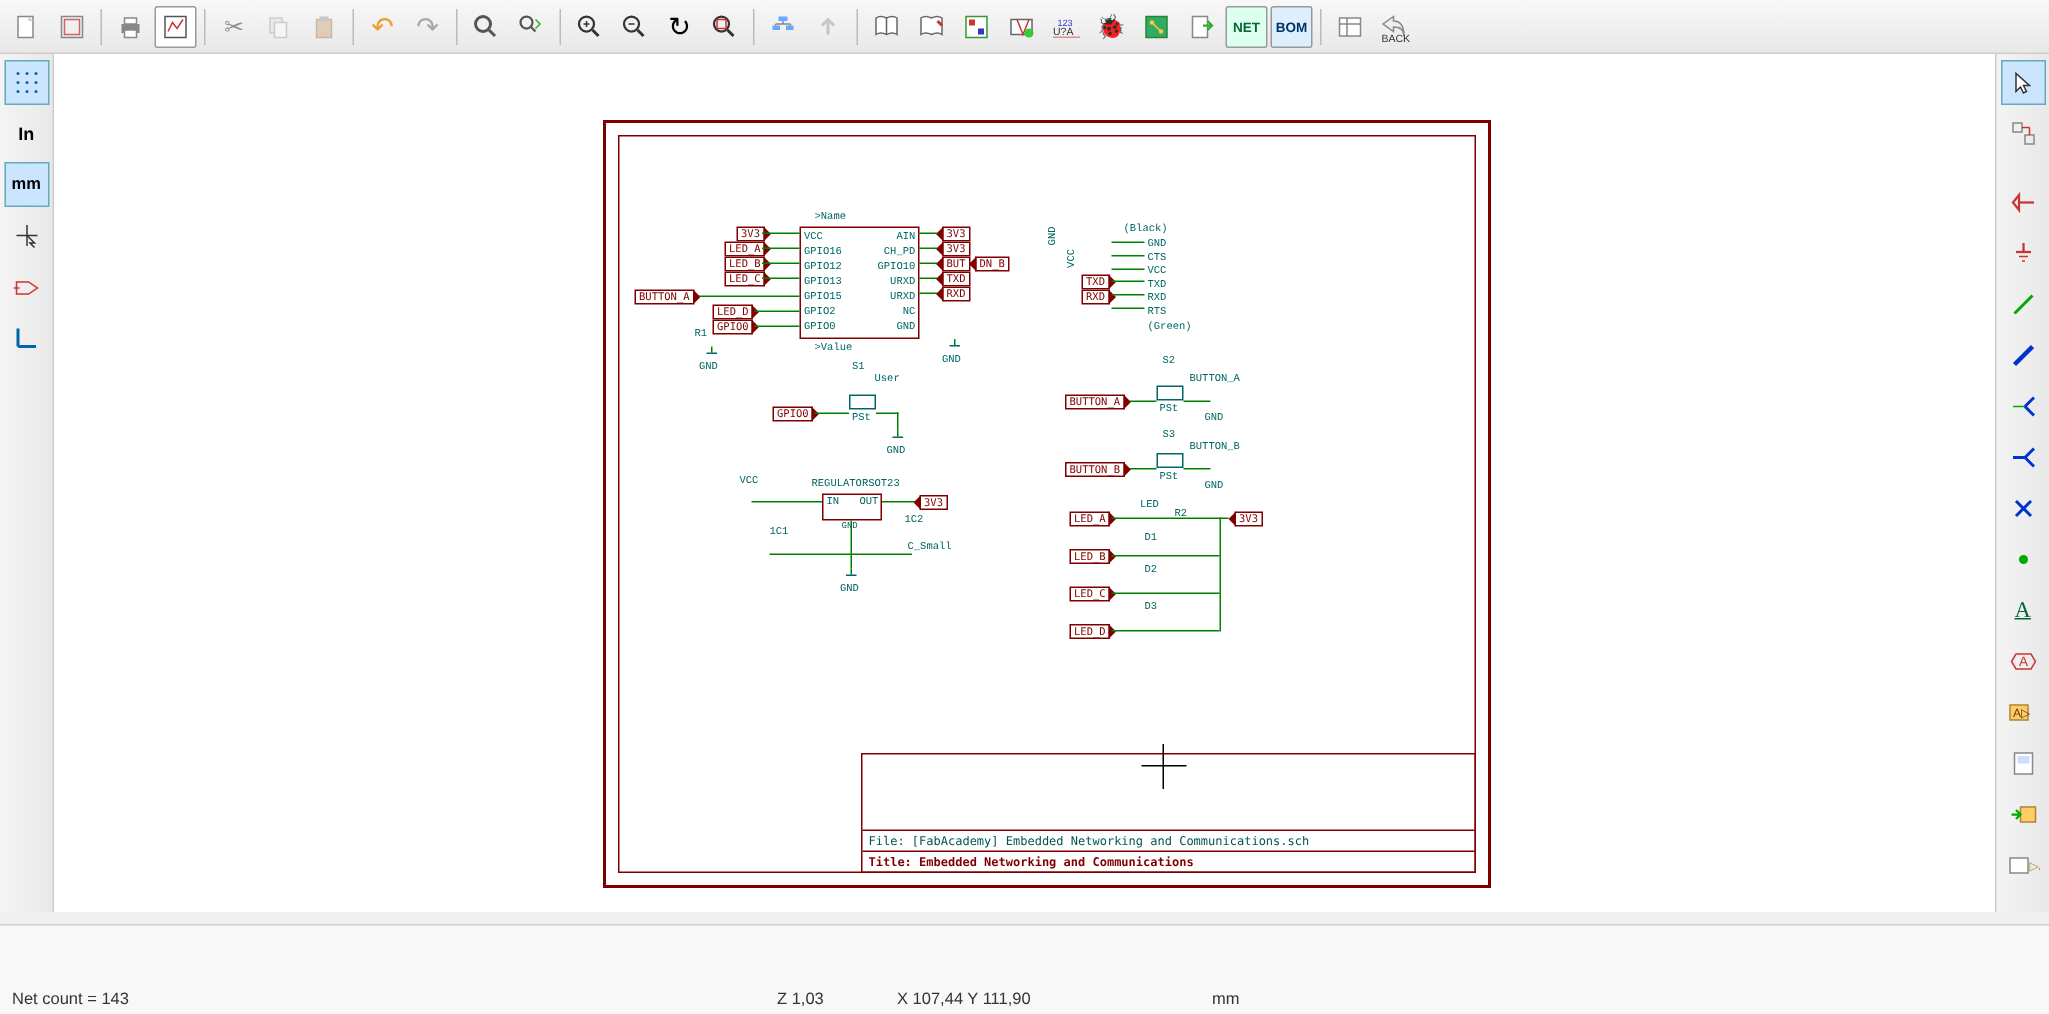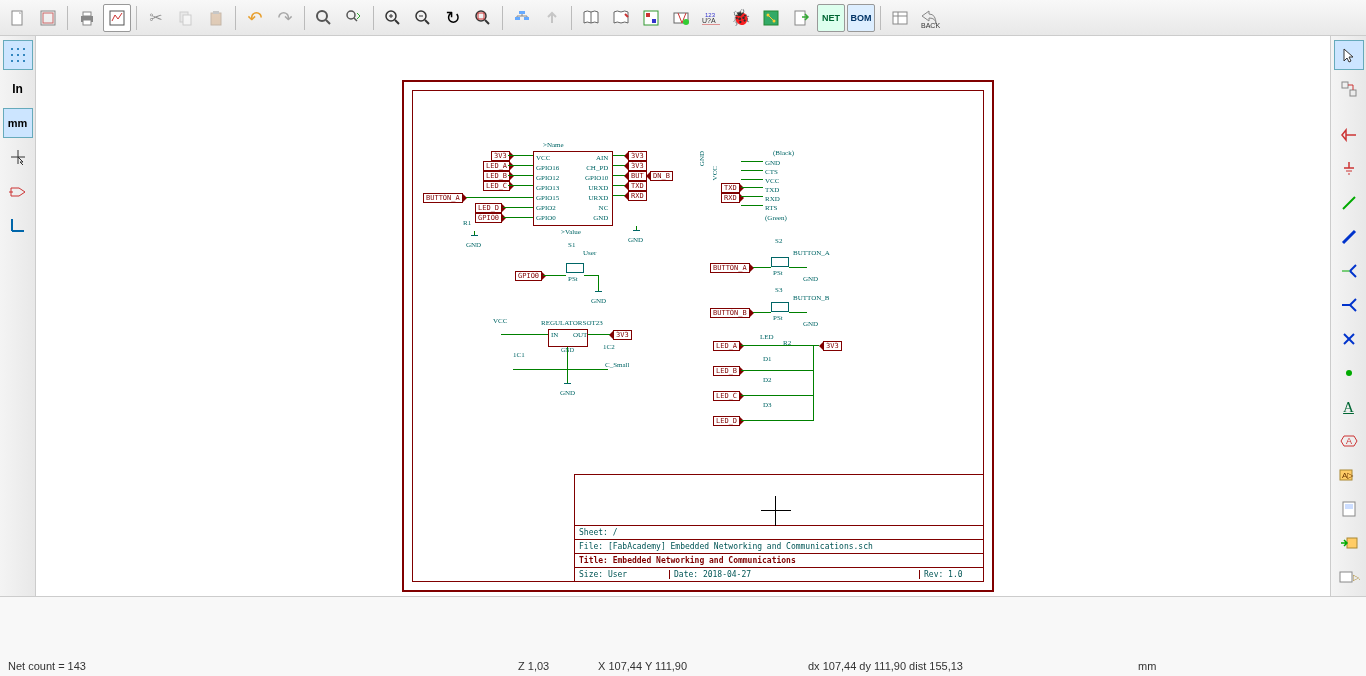--- a/index.html
+++ b/index.html
@@ -14,33 +14,33 @@
 .ltbn,.rtbn{width:30px;height:30px;display:flex;align-items:center;justify-content:center;cursor:pointer;font-size:10px;border:1px solid transparent}
 .ltbn.active{background:#cce5ff;border:1px solid #6ab}
 .canvas{flex:1;background:#fff;position:relative;overflow:hidden}
 .sheet{position:absolute;left:366px;top:44px;width:592px;height:512px;border:2px solid #800000}
 .inner{position:absolute;left:8px;top:8px;right:8px;bottom:8px;border:1px solid #800000}
 .tblock{position:absolute;right:-1px;bottom:-1px;width:410px;border:1px solid #800000;font-family:monospace;font-size:8px;color:#005555}
 .trow{border-top:1px solid #800000;padding:2px 4px;display:flex}
 .trow.first{border-top:none}
 .tcell{border-left:1px solid #800000;padding:0 4px}
 .tblank{height:50px}
-.schtxt{position:absolute;font-family:Liberation Serif, serif;font-size:7px;color:#006666;white-space:nowrap}
+.schtxt{position:absolute;font-family:Liberation Mono, monospace;font-size:7px;color:#006666;white-space:nowrap}
 .pwrtxt{color:#006666}
 .netlbl{background:#fff;border:1px solid #800000;color:#800000;padding:0 2px;font-family:monospace;font-size:7px;position:absolute;white-space:nowrap}
 .netlbl::after{content:"";position:absolute;right:-5px;top:50%;transform:translateY(-50%);border-left:5px solid #800000;border-top:5px solid transparent;border-bottom:5px solid transparent}
 .netlbl.rev::after{right:auto;left:-5px;border-left:none;border-right:5px solid #800000}
 .comp{position:absolute;border:1px solid #800000}
 .wire{position:absolute;background:#008000}
 .cursor{position:absolute;left:348px;top:405px;width:30px;height:30px}
 .cursor::before,.cursor::after{content:"";position:absolute;background:#000}
 .cursor::before{left:14px;top:0;width:1px;height:30px}
 .cursor::after{top:14px;left:0;height:1px;width:30px}
 .ttl{color:#800000;font-weight:bold;font-size:8px}
-.status{position:absolute;bottom:0;left:0;right:0;height:80px;background:#f8f8f8;border-top:1px solid #ccc}
+.status{position:absolute;bottom:0;left:0;right:0;height:60px;background:#f8f8f8;border-top:1px solid #ccc}
 .statrow{position:absolute;bottom:4px;left:0;right:0;display:flex;font-size:11px;color:#333}
 .statcell{padding:0 8px}
 .gnd{position:absolute;width:8px;height:10px}
 .gnd::before{content:"";position:absolute;left:3px;top:0;width:1px;height:4px;background:#008000}
 .gnd::after{content:"";position:absolute;left:0;top:4px;width:7px;height:1px;background:#006666;box-shadow:1px 2px 0 -1px #006666,2px 4px 0 -2px #006666}
 </style>
 </head>
 <body>
 
 <div class="toolbar">
@@ -249,21 +249,21 @@
         </svg>
       </div>
   </div>
 
   <div class="canvas">
     <div class="sheet">
       <div class="inner">
 
         <div class="comp" style="left:120px;top:60px;width:80px;height:75px"></div>
         <div class="schtxt" style="left:130px;top:50px">&gt;Name</div>
-        <div class="schtxt" style="left:148px;top:137px">&gt;Value</div>
+        <div class="schtxt" style="left:130px;top:137px">&gt;Value</div>
         <div class="schtxt" style="left:123px;top:62px;line-height:10px"><span>VCC</span><br><span>GPIO16</span><br><span>GPIO12</span><br><span>GPIO13</span><br><span>GPIO15</span><br><span>GPIO2</span><br><span>GPIO0</span></div>
         <div class="schtxt" style="left:172px;top:62px;line-height:10px;text-align:right"><span>AIN</span><br><span>CH_PD</span><br><span>GPIO10</span><br><span>URXD</span><br><span>URXD</span><br><span>NC</span><br><span>GND</span></div>
 
         <div class="netlbl" style="left:78px;top:60px">3V3</div>
         <div class="netlbl" style="left:70px;top:70px">LED_A</div>
         <div class="netlbl" style="left:70px;top:80px">LED_B</div>
         <div class="netlbl" style="left:70px;top:90px">LED_C</div>
         <div class="netlbl" style="left:10px;top:102px">BUTTON_A</div>
         <div class="netlbl" style="left:62px;top:112px">LED_D</div>
         <div class="netlbl" style="left:62px;top:122px">GPIO0</div>
@@ -286,21 +286,21 @@
         <div class="wire" style="left:200px;top:74px;width:12px;height:1px"></div>
         <div class="wire" style="left:200px;top:84px;width:12px;height:1px"></div>
         <div class="wire" style="left:200px;top:94px;width:12px;height:1px"></div>
         <div class="wire" style="left:200px;top:104px;width:12px;height:1px"></div>
         <div class="schtxt" style="left:50px;top:128px">R1</div>
         <div class="gnd" style="left:58px;top:140px"></div>
         <div class="schtxt pwrtxt" style="left:53px;top:150px">GND</div>
         <div class="gnd" style="left:220px;top:135px"></div>
         <div class="schtxt pwrtxt" style="left:215px;top:145px">GND</div>
 
-        <div class="schtxt" style="left:360px;top:58px">(Black)</div>
+        <div class="schtxt" style="left:336px;top:58px">(Black)</div>
         <div class="schtxt" style="left:352px;top:68px;line-height:9px"><span>GND</span><br><span>CTS</span><br><span>VCC</span><br><span>TXD</span><br><span>RXD</span><br><span>RTS</span></div>
         <div class="schtxt" style="left:352px;top:123px">(Green)</div>
         <div class="schtxt" style="left:285px;top:60px;writing-mode:vertical-rl;transform:rotate(180deg)">GND</div>
         <div class="schtxt" style="left:298px;top:75px;writing-mode:vertical-rl;transform:rotate(180deg)">VCC</div>
         <div class="netlbl" style="left:308px;top:92px">TXD</div>
         <div class="netlbl" style="left:308px;top:102px">RXD</div>
         <div class="wire" style="left:328px;top:70px;width:22px;height:1px"></div>
         <div class="wire" style="left:328px;top:79px;width:22px;height:1px"></div>
         <div class="wire" style="left:328px;top:88px;width:22px;height:1px"></div>
         <div class="wire" style="left:328px;top:96px;width:22px;height:1px"></div>
@@ -365,33 +365,25 @@
         <div class="schtxt" style="left:370px;top:248px">R2</div>
         <div class="wire" style="left:328px;top:254px;width:78px;height:1px"></div>
         <div class="wire" style="left:328px;top:279px;width:72px;height:1px"></div>
         <div class="wire" style="left:328px;top:304px;width:72px;height:1px"></div>
         <div class="wire" style="left:328px;top:329px;width:72px;height:1px"></div>
         <div class="wire" style="left:400px;top:254px;width:1px;height:76px"></div>
 
         <div class="tblock">
           <div class="trow first tblank"></div>
           <div class="trow">
-              <span>Sheet: /</span>
-            </div>
-          <div class="trow">
               <span>File: [FabAcademy] Embedded Networking and Communications.sch</span>
             </div>
           <div class="trow">
               <span class="ttl">Title: Embedded Networking and Communications</span>
             </div>
-          <div class="trow">
-            <span style="flex:0 0 90px">Size: User</span>
-            <span class="tcell" style="flex:1">Date: 2018-04-27</span>
-            <span class="tcell" style="flex:0 0 60px">Rev: 1.0</span>
-          </div>
         </div>
         <div class="cursor"></div>
       </div>
     </div>
   </div>
 
   <div class="rtb">
     <div class="rtbn active" style="background:#cce5ff;border:1px solid #6ab">
         <svg width="16" height="16">
           <path d="M3 2 L3 14 L6 11 L8 15 L10 14 L8 10 L12 10 Z" fill="#fff" stroke="#333"></path>
@@ -487,16 +479,15 @@
         </svg>
       </div>
   </div>
 </div>
 
 <div class="status">
   <div class="statrow">
     <div class="statcell" style="flex:0 0 510px">Net count = 143</div>
     <div class="statcell" style="flex:0 0 80px">Z 1,03</div>
     <div class="statcell" style="flex:0 0 210px">X 107,44  Y 111,90</div>
-    <div class="statcell" style="flex:0 0 330px">dx 107,44  dy 111,90  dist 155,13</div>
     <div class="statcell">mm</div>
   </div>
 </div>
 
 </body></html>

